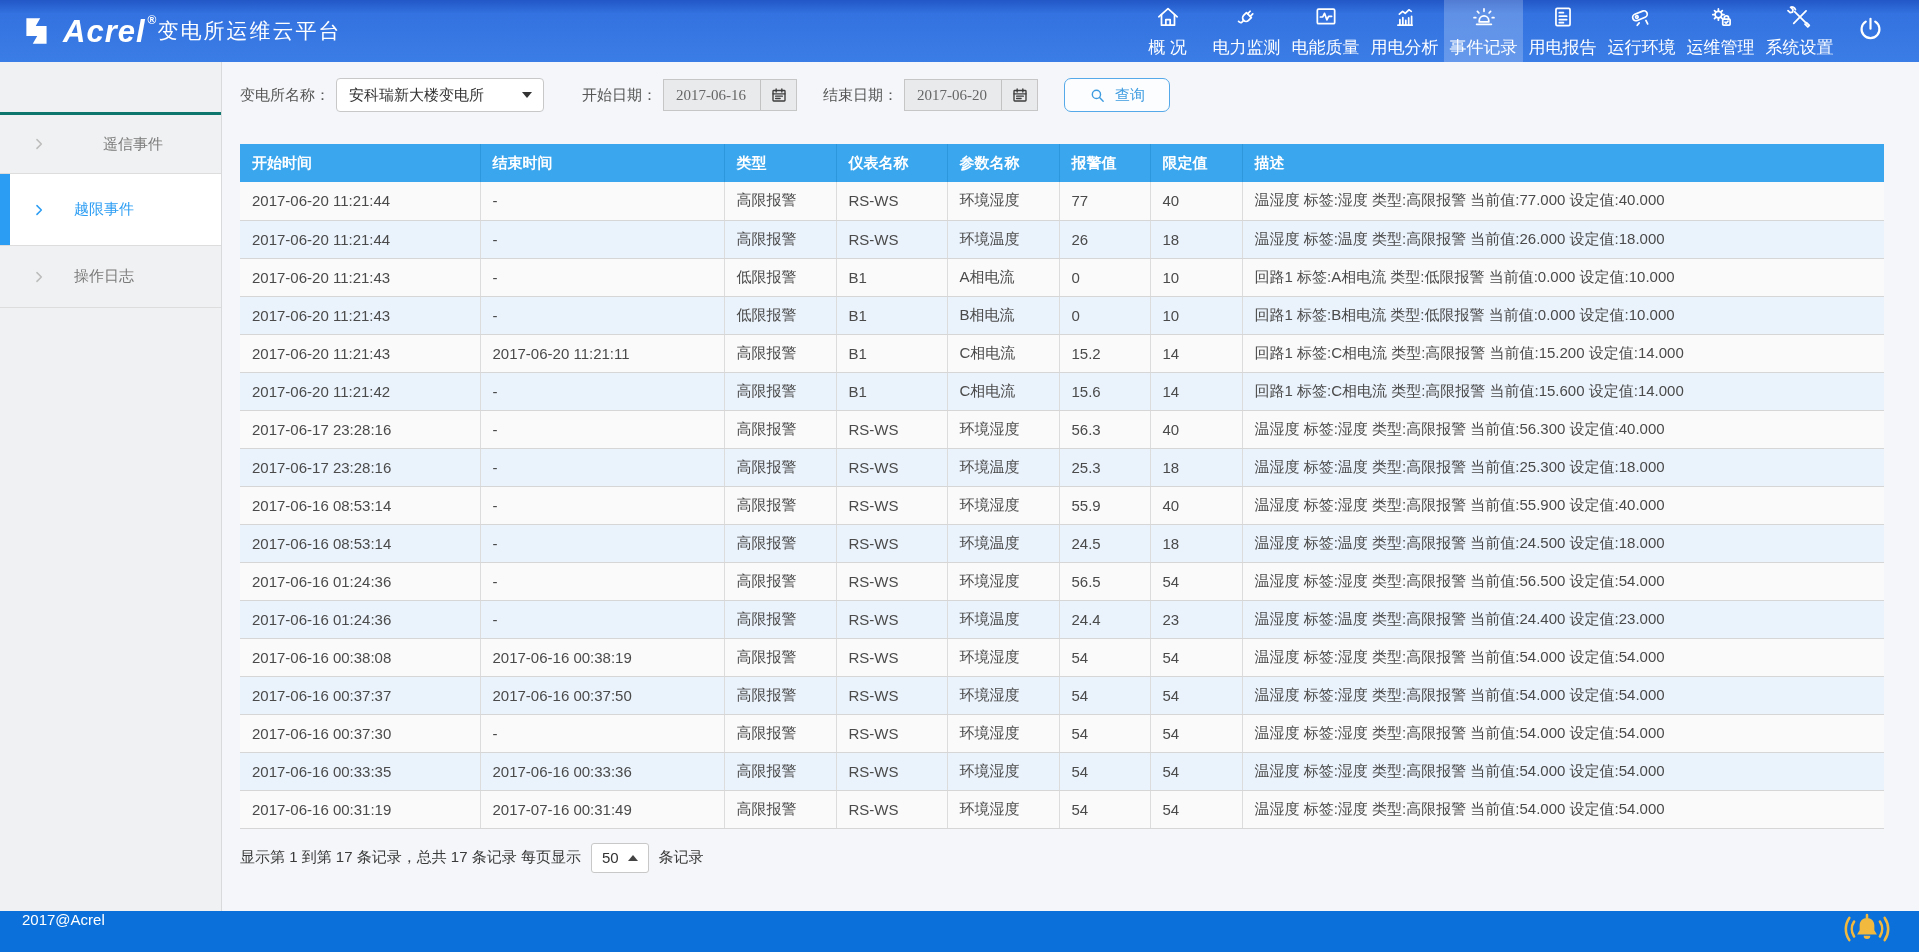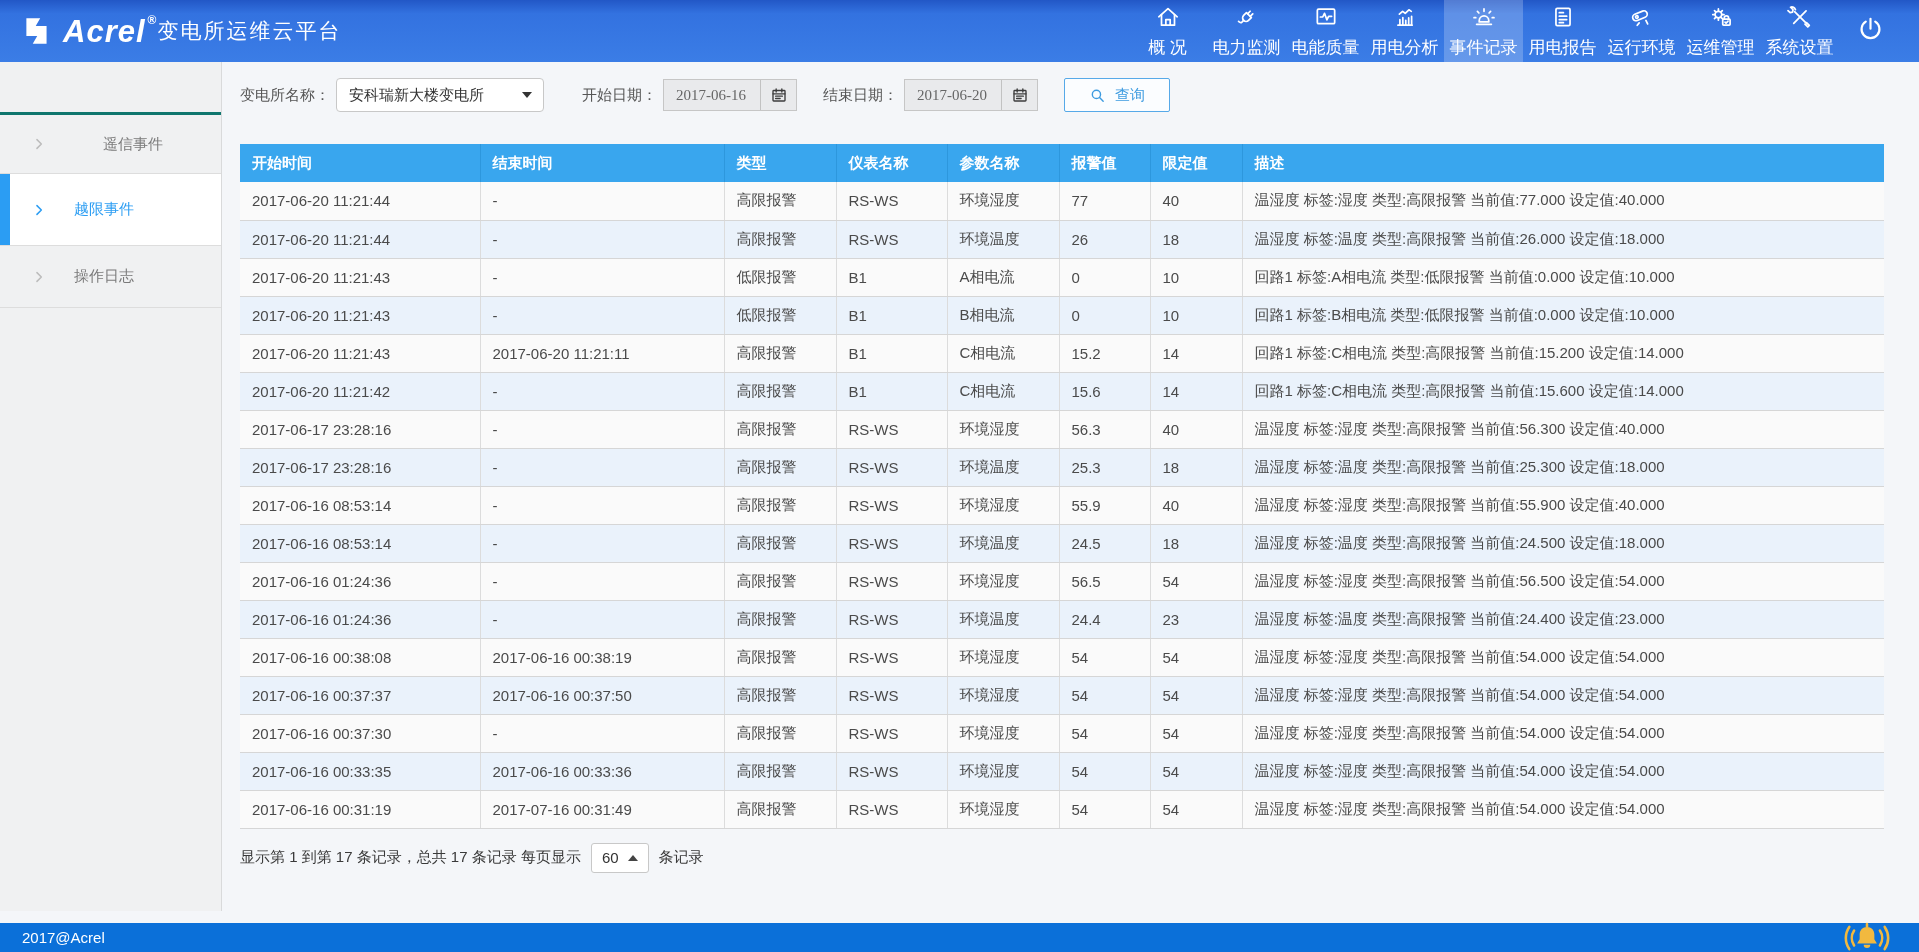--- a/index.html
+++ b/index.html
@@ -41,40 +41,40 @@
   
   .filter-bar{display:flex;align-items:center;height:42px;margin-bottom:10px;font-size:15px;color:#555;font-family:Liberation Serif, serif;}
   .select{width:208px;height:34px;background:#fff;border:1px solid #c8c8c8;border-radius:4px;
     display:flex;align-items:center;justify-content:space-between;padding:0 11px 0 12px;margin:0 38px 0 6px;color:#333;cursor:pointer;}
   .caret-down{width:0;height:0;border-left:5px solid transparent;border-right:5px solid transparent;border-top:6px solid #333;}
   .date-input{display:flex;height:32px;border:1px solid #c6c6c6;background:#e9eaec;margin:0 26px 0 6px;color:#666;}
   .date-val{width:96px;display:flex;align-items:center;padding-left:12px;}
   .cal-btn{width:36px;border-left:1px solid #c2c2c2;display:flex;align-items:center;justify-content:center;color:#3c3c3c;cursor:pointer;}
   .cal-btn svg{width:18px;height:18px;}
   .search-btn{height:34px;width:106px;border:1px solid #56a9e8;background:#fbfdff;color:#3d9be0;font-size:15px;
-    display:flex;align-items:center;justify-content:center;gap:9px;border-radius:2px;cursor:pointer;font-family:inherit;}
+    display:flex;align-items:center;justify-content:center;gap:9px;border-radius:7px;cursor:pointer;font-family:inherit;}
   .search-btn svg{width:17px;height:17px;display:block}
   
   table.grid{width:100%;border-collapse:collapse;table-layout:fixed;font-size:15px;margin-top:28px;}
   .grid th{background:#39a6ee;color:#fff;font-weight:bold;text-align:left;height:38px;
     padding:0 0 0 12px;border-right:1px solid #2d97dd;white-space:nowrap;}
   .grid th:last-child{border-right:none;}
   .grid td{height:38px;padding:0 6px 0 12px;color:#4a4a4a;border-right:1px solid #dcdcdc;
     border-bottom:1px solid #d6d6d6;white-space:nowrap;overflow:hidden;}
   .grid td:last-child{border-right:none;}
   .grid tbody tr:nth-child(odd){background:#fafafa;}
   .grid tbody tr:nth-child(even){background:#eaf2fb;}
   
   .pagination{display:flex;align-items:center;margin-top:14px;font-size:15px;color:#3a3a3a;}
   .page-size{border:1px solid #c8c8c8;border-radius:3px;background:#fff;height:30px;
     display:inline-flex;align-items:center;gap:9px;padding:0 10px;margin:0 10px;color:#333;cursor:pointer;}
   .caret-up{width:0;height:0;border-left:5px solid transparent;border-right:5px solid transparent;border-bottom:6px solid #444;}
   
-  .footer{position:absolute;left:0;bottom:0;width:100%;height:29px;background:#0b70d9;
-    display:flex;align-items:center;color:#fff;font-size:15px;padding-left:22px;}
+  .footer{position:absolute;left:0;bottom:0;width:100%;height:41px;background:#0b70d9;
+    display:flex;color:#fff;font-size:15px;padding-left:22px;}
   .bell{margin-left:auto;margin-right:26px;width:52px;height:36px;cursor:pointer;}
   .bell svg{width:100%;height:100%;display:block}
 </style>
 </head>
 <body>
 
 <header class="navbar">
   <div class="brand">
     <span class="logo-icon">
         <svg viewBox="0 0 32 32">
@@ -453,21 +453,21 @@
             <td>54</td>
             <td>54</td>
             <td>温湿度 标签:湿度 类型:高限报警 当前值:54.000 设定值:54.000</td>
           </tr>
         </tbody>
     </table>
 
     <div class="pagination">
       <span>显示第 1 到第 17 条记录，总共 17 条记录 每页显示</span>
       <div class="page-size">
-        <span>60</span>
+        <span>50</span>
         <span class="caret-up"></span>
       </div>
       <span>条记录</span>
     </div>
 
   </main>
 </div>
 
 <footer class="footer">
   <span>2017@Acrel</span>

